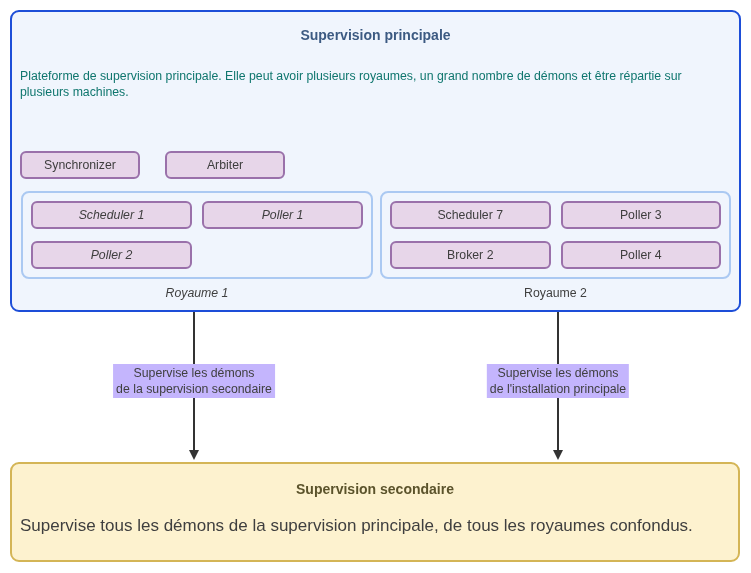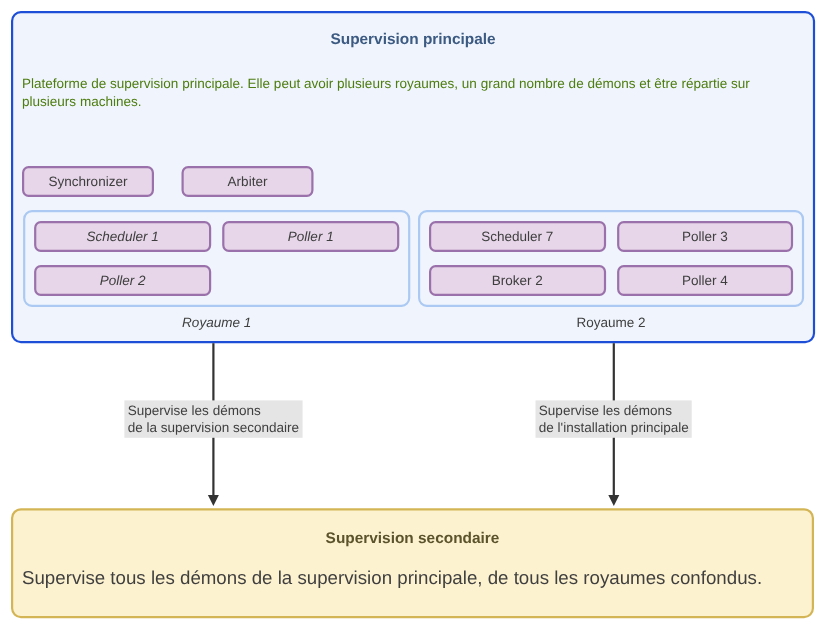--- a/index.html
+++ b/index.html
@@ -30,21 +30,21 @@
     font-size: 14px;
     font-weight: bold;
     color: #3c5a82;
   }
   .main-desc {
     position: absolute;
     left: 8px; top: 57px;
     width: 706px;
     font-size: 12.3px;
     line-height: 15.5px;
-    color: #4d7c0f;
+    color: #0f766e;
   }
   .top-daemons {
     position: absolute;
     left: 8px; top: 139px;
     display: flex;
     gap: 25px;
   }
   .daemon {
     background: #e7d6e9;
     border: 2px solid #9a71aa;
@@ -96,23 +96,23 @@
     border-left: 5px solid transparent;
     border-right: 5px solid transparent;
     border-top: 10px solid #333333;
   }
   .arrow-head.arrow-left  { left: 189px; }
   .arrow-head.arrow-right { left: 553px; }
   .arrow-label {
     position: absolute;
     top: 364px;
     transform: translateX(-50%);
-    background: #e5e5e5;
+    background: #c4b5fd;
     padding: 1px 3px;
-    text-align: left;
+    text-align: center;
     font-size: 12.3px;
     line-height: 16px;
     color: #3f3f3f;
     white-space: nowrap;
   }
   .arrow-label.arrow-left  { left: 194px; }
   .arrow-label.arrow-right { left: 558px; }
 
   
   .secondary-box {

